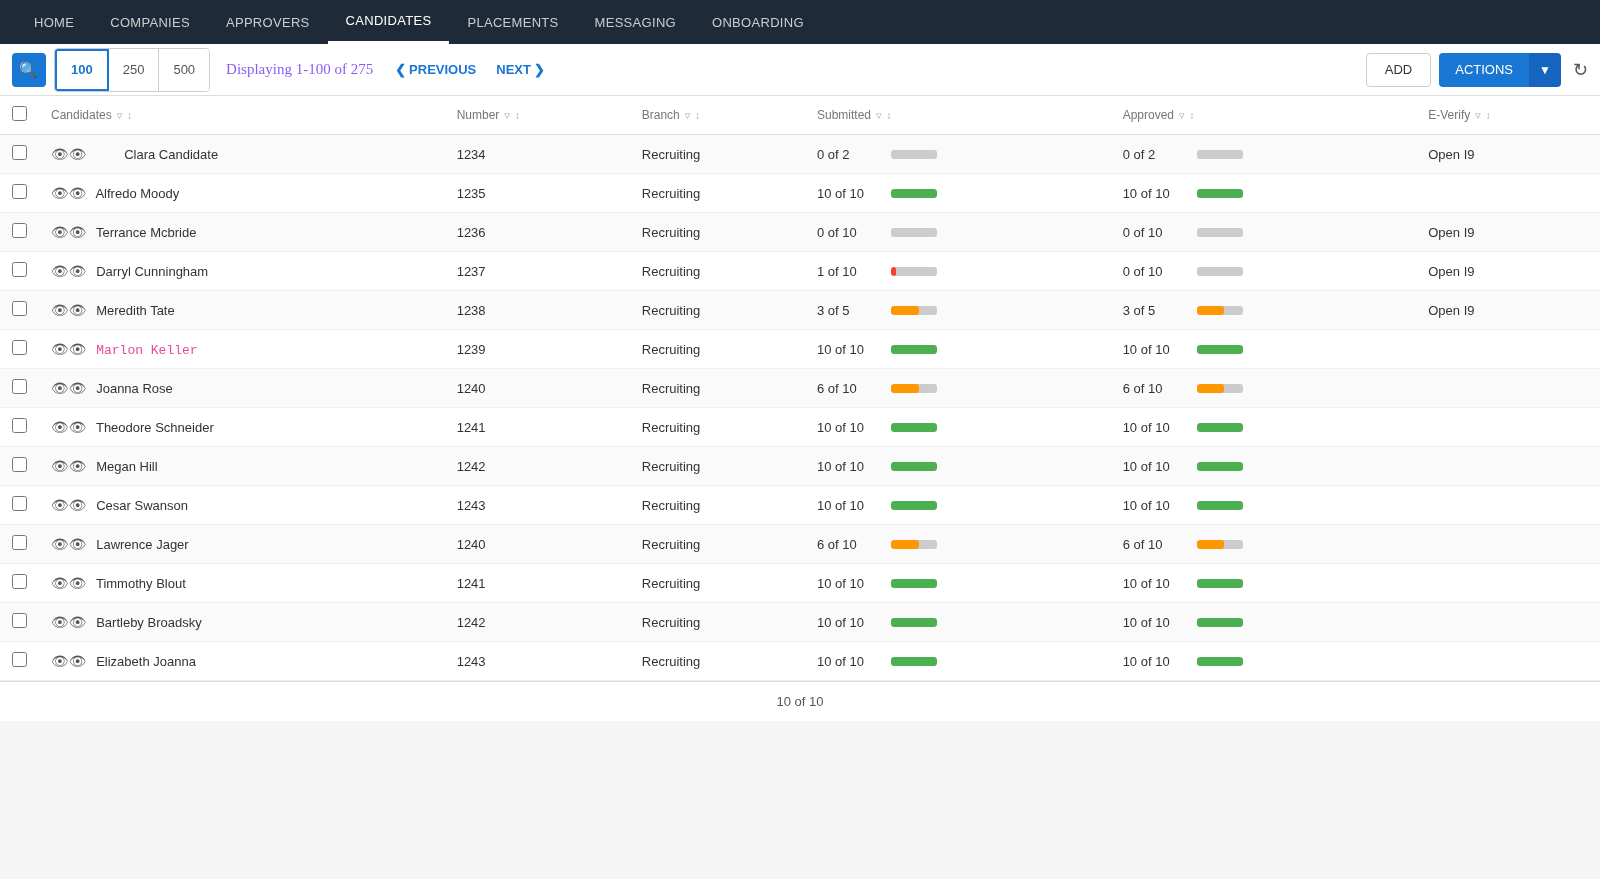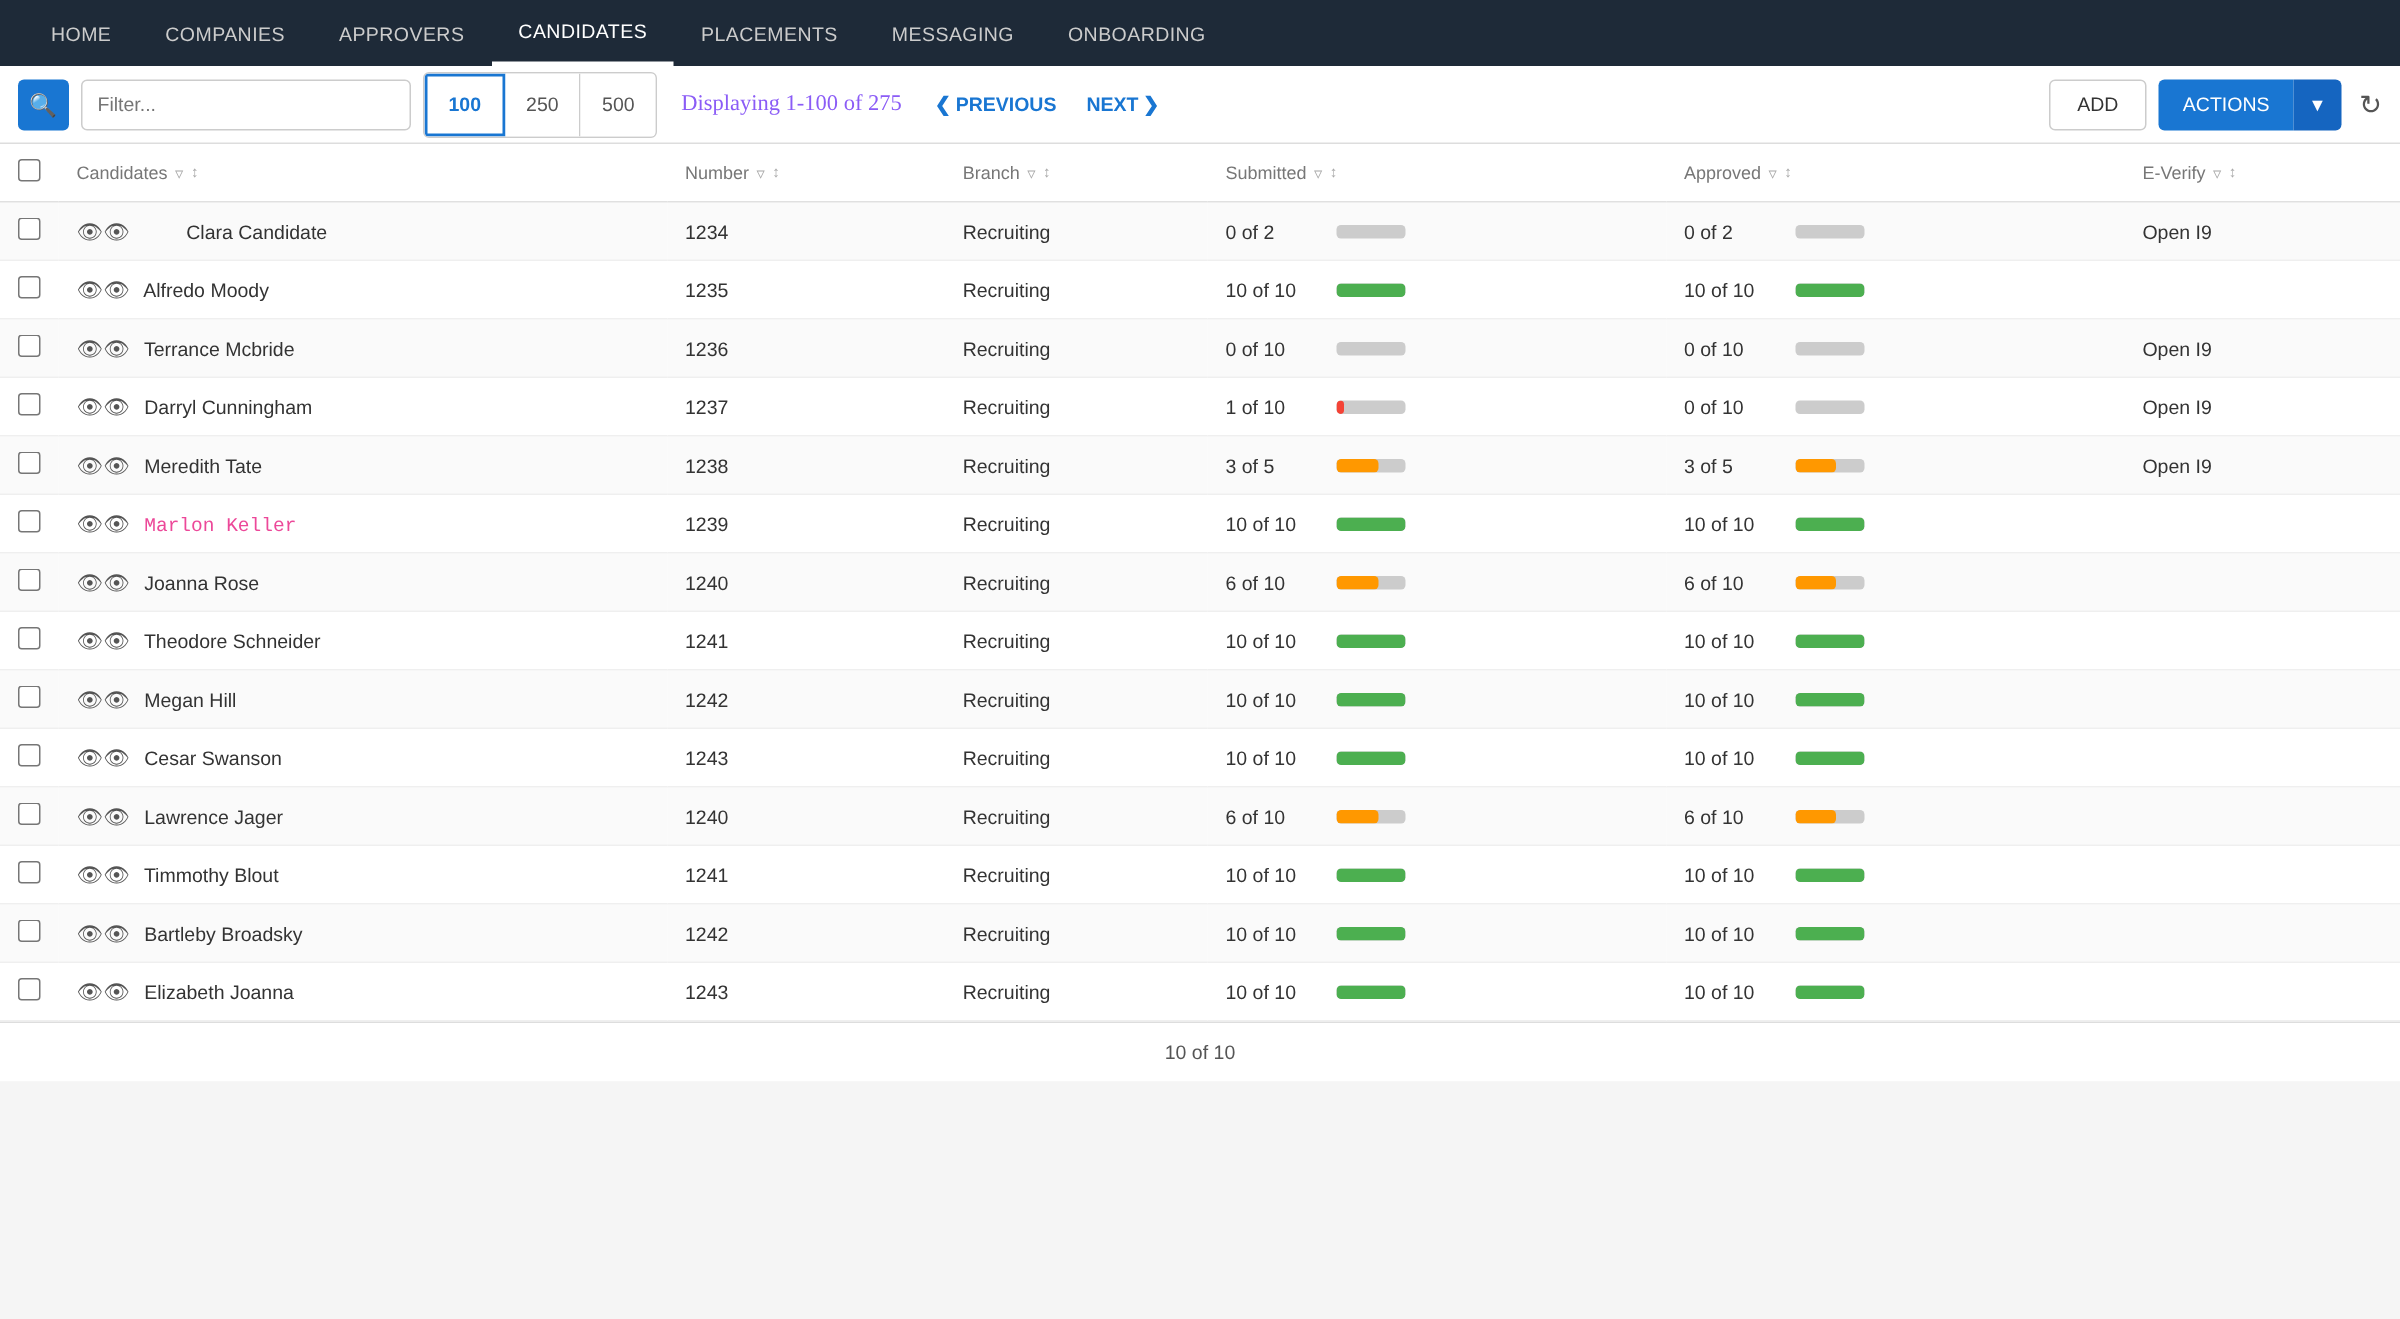--- a/index.html
+++ b/index.html
@@ -65,21 +65,20 @@
   <span class="nav-item">COMPANIES</span>
   <span class="nav-item">APPROVERS</span>
   <span class="nav-item active">CANDIDATES</span>
   <span class="nav-item">PLACEMENTS</span>
   <span class="nav-item">MESSAGING</span>
   <span class="nav-item">ONBOARDING</span>
 </nav>
 
 <div class="toolbar">
   <button class="search-icon-btn">🔍</button>
-  <input class="filter-input" type="text" placeholder="Filter..." style="">
   <div class="page-size-group">
     <button class="page-size-btn active">100</button>
     <button class="page-size-btn">250</button>
     <button class="page-size-btn">500</button>
   </div>
   <span class="display-text">Displaying 1-100 of 275</span>
   <button class="nav-btn">❮ <span>PREVIOUS</span></button>
   <button class="nav-btn"><span>NEXT</span> ❯</button>
   <div class="spacer"></div>
   <button class="add-btn">ADD</button>

